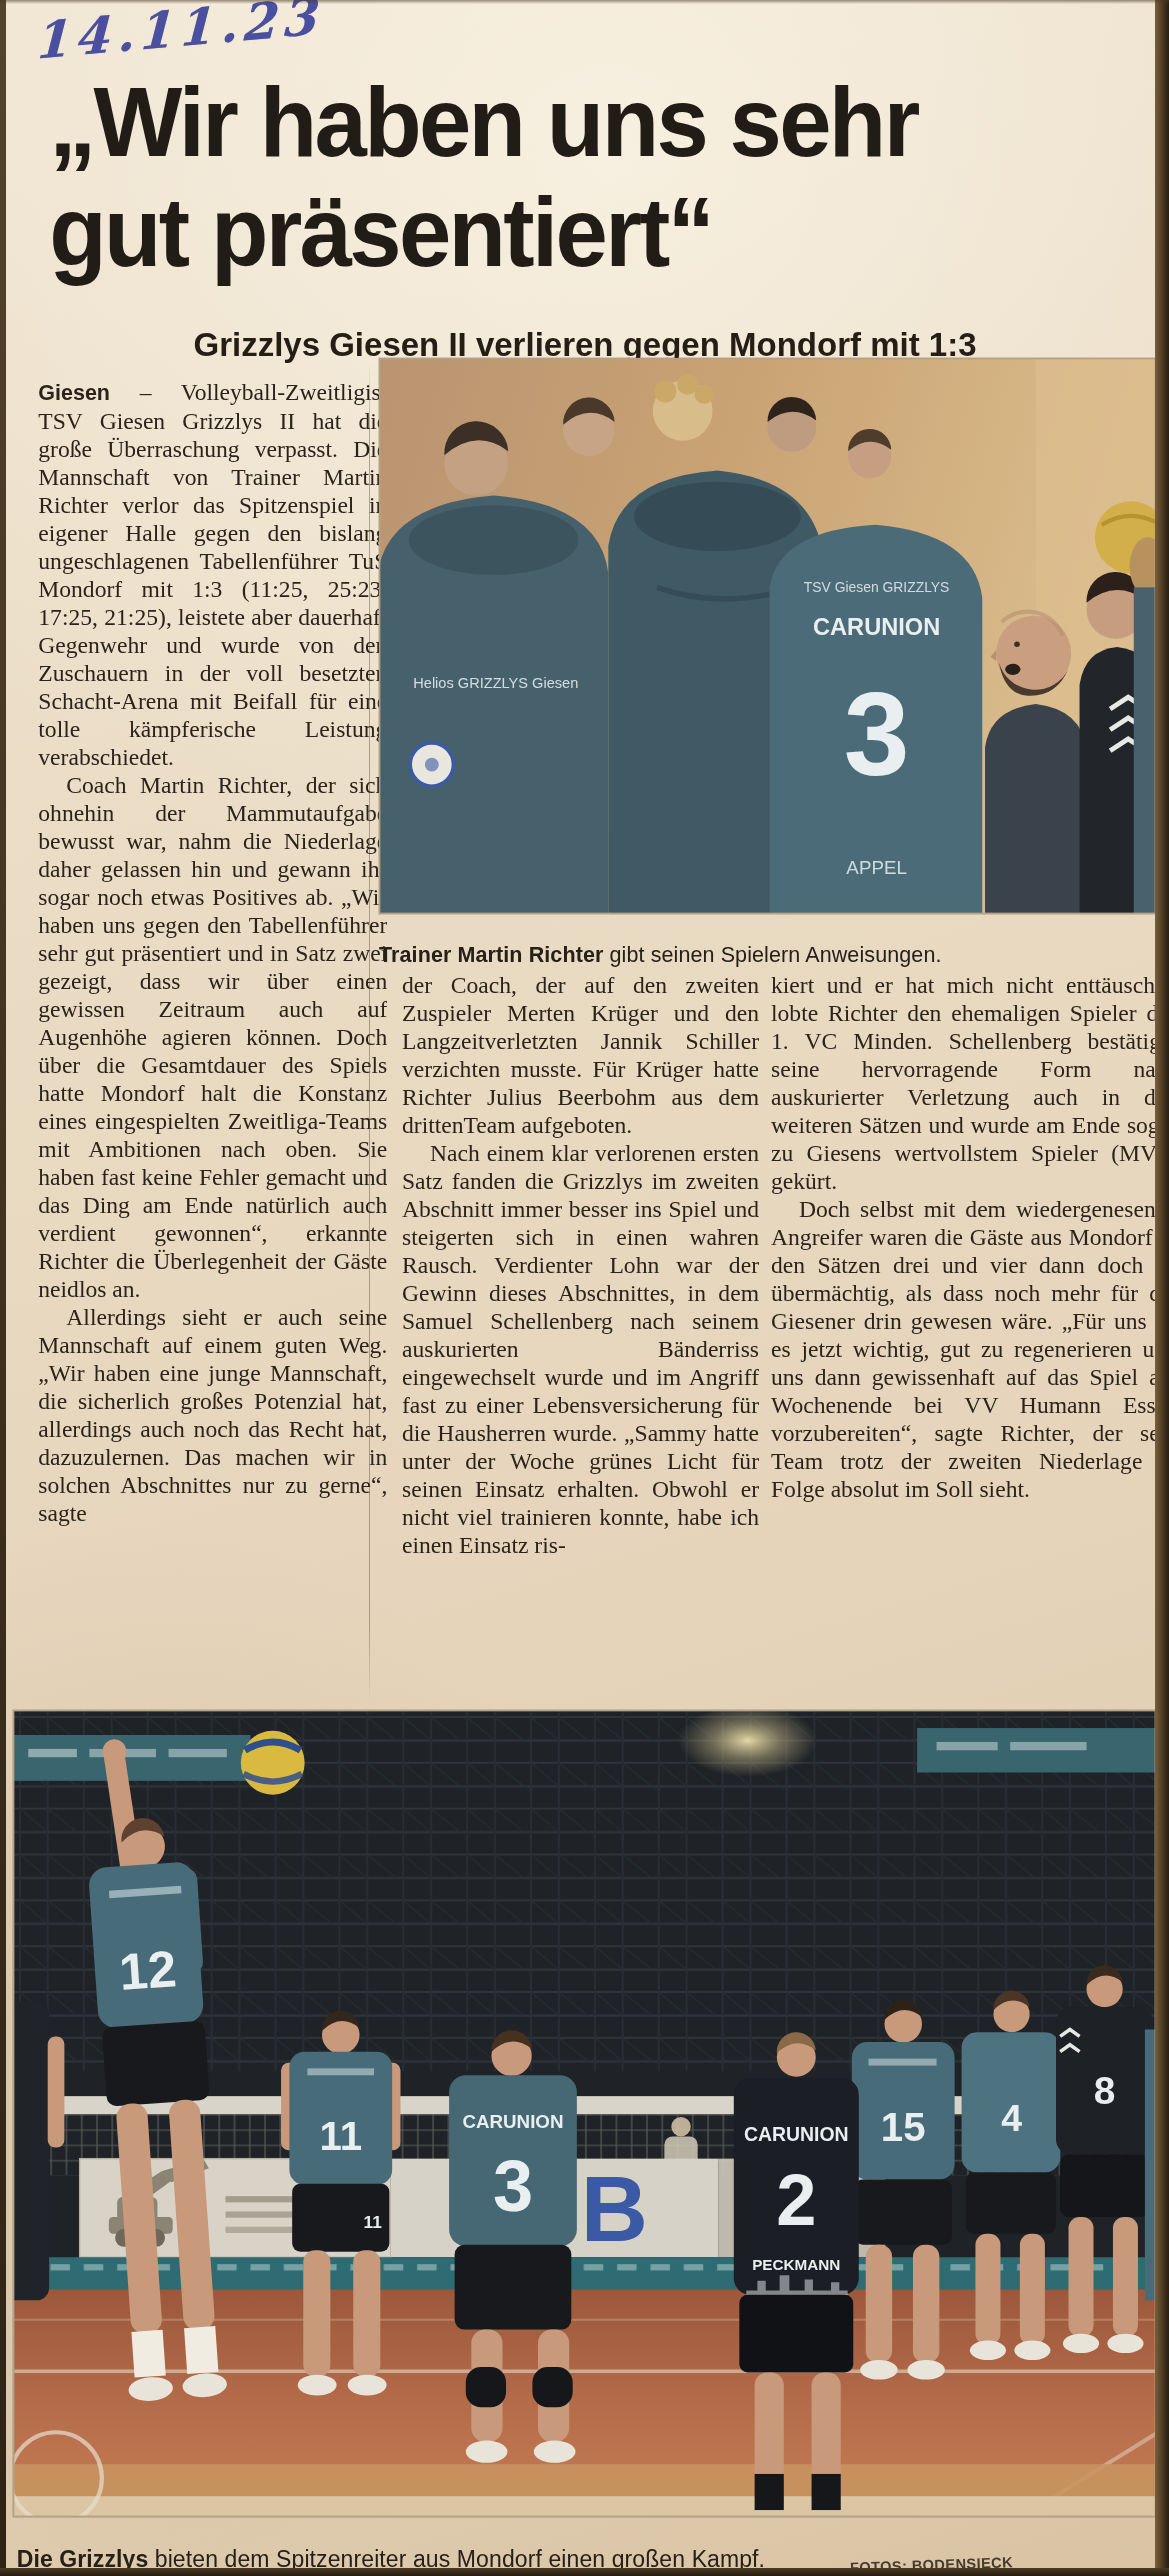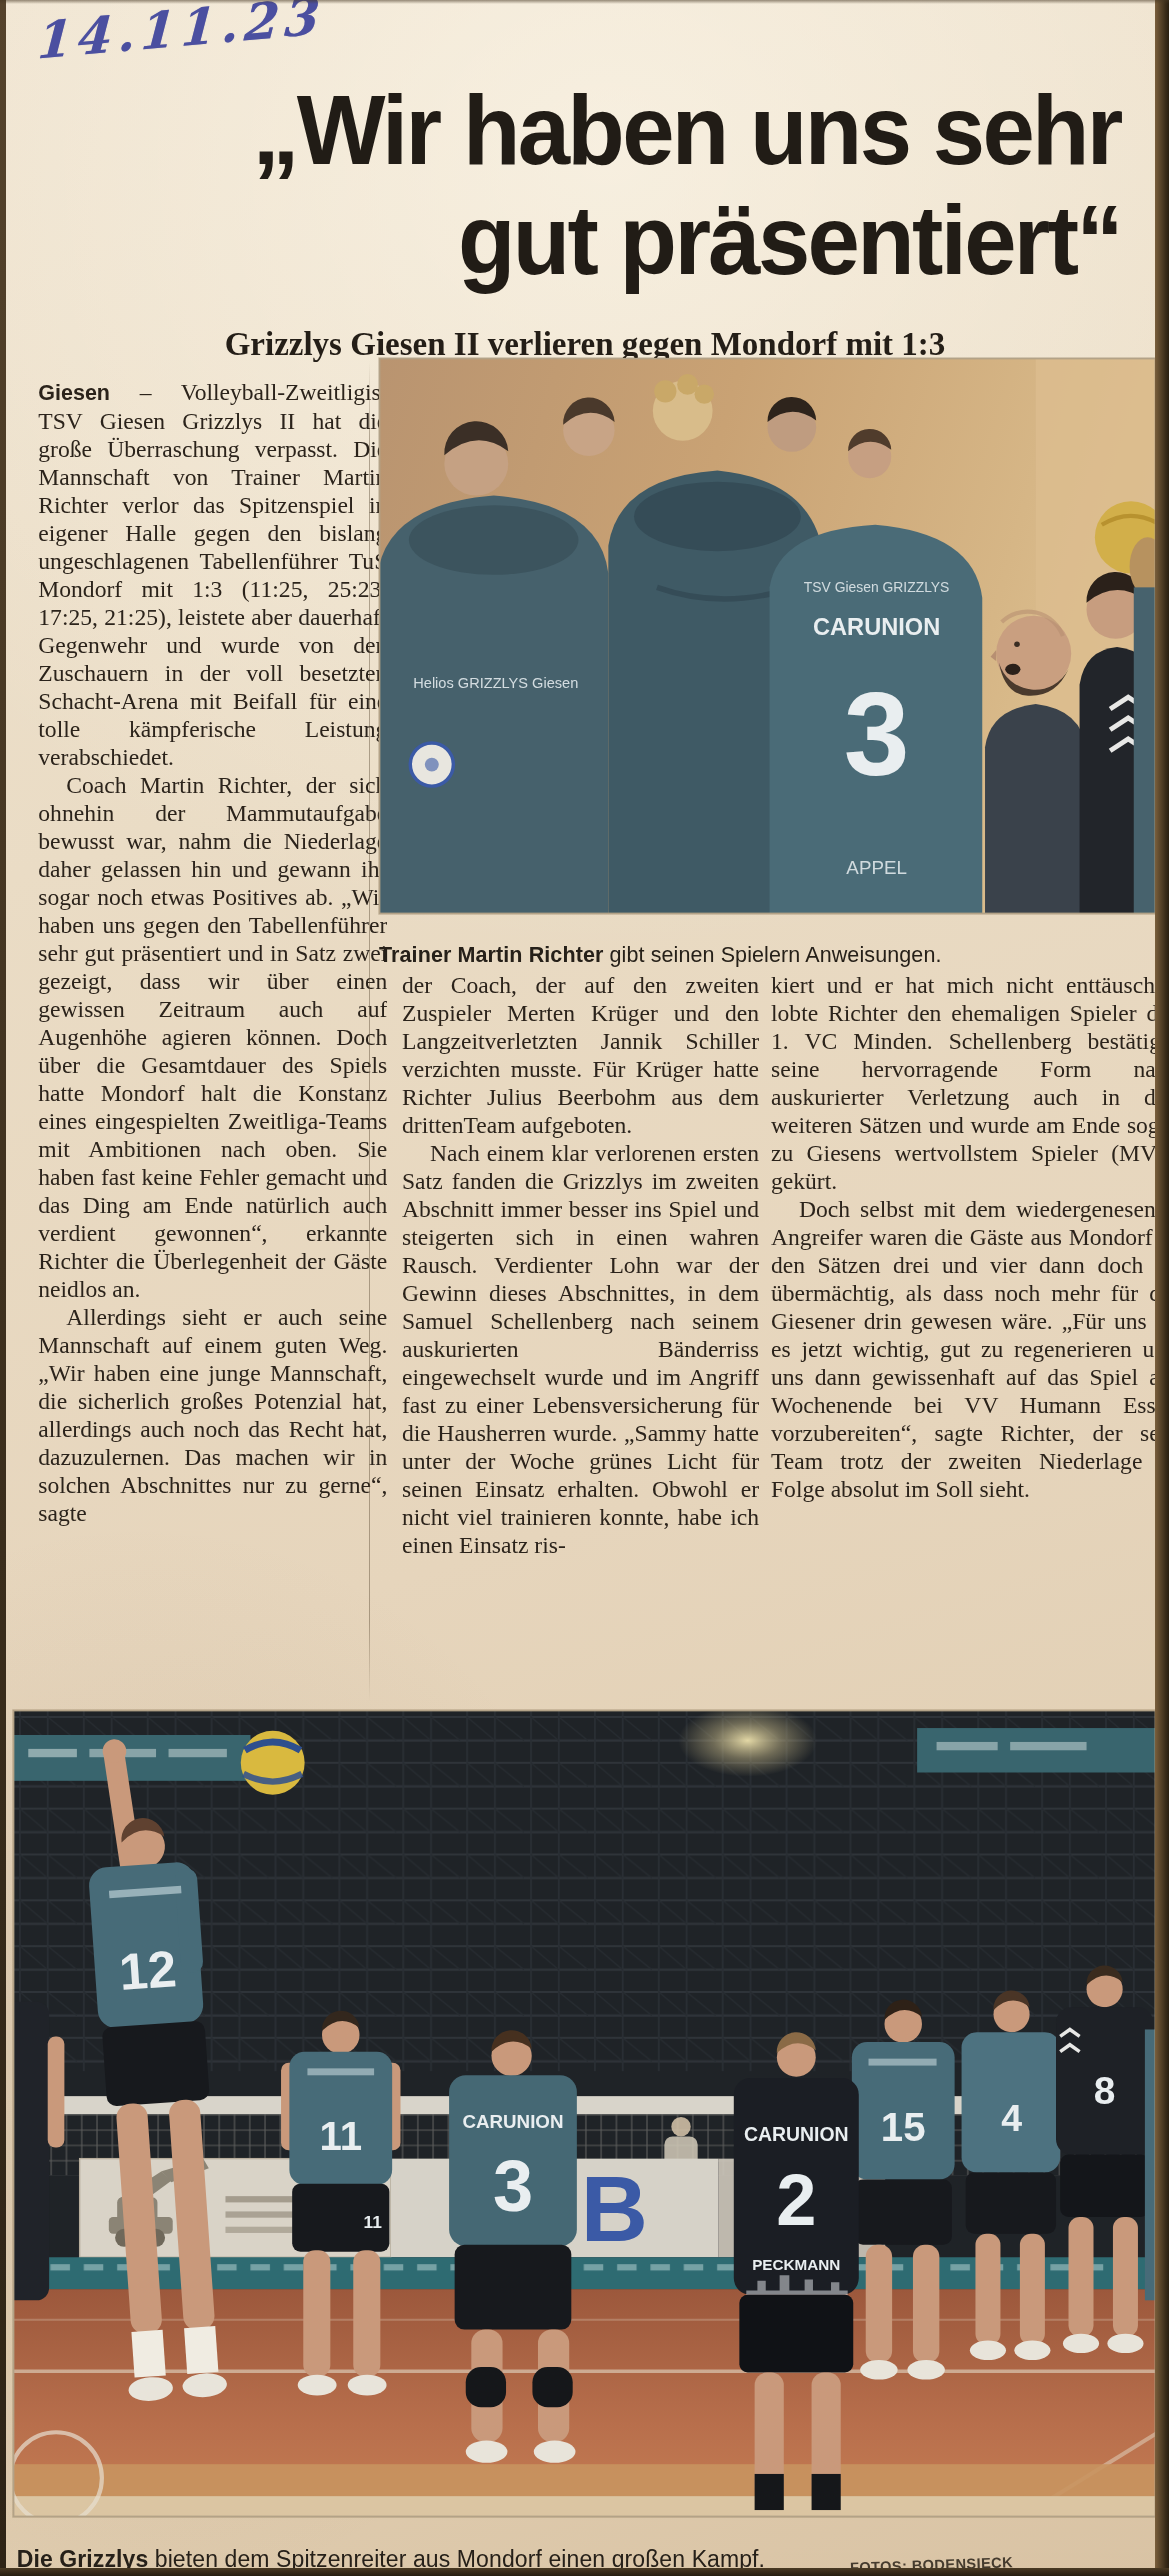--- a/index.html
+++ b/index.html
@@ -26,28 +26,28 @@
   .hand-date{
     position:absolute;left:40px;top:11px;width:250px;
     font-family:"DejaVu Serif",serif;font-style:italic;font-weight:700;
     font-size:50px;color:#4b4fa0;letter-spacing:5.6px;
     transform:rotate(-5deg) skewX(-9deg);transform-origin:left top;
     text-shadow:0 0 0.7px rgba(75,79,160,.55);
   }
 
   
   .headline{
-    position:absolute;left:21px;top:60px;width:1128px;text-align:right;
+    position:absolute;left:21px;top:52px;width:1128px;text-align:left;
     color:#211c16;font-weight:700;line-height:110px;
     font-family:"Liberation Sans",sans-serif;letter-spacing:-2.8px;
   }
   .headline-line{display:block;font-size:99px;transform:scaleX(.95);}
   .subheadline{
     position:absolute;left:21px;top:299px;width:1128px;text-align:center;
-    font-size:33px;font-weight:700;color:#241e17;letter-spacing:0;font-family:Liberation Serif, serif;
+    font-size:33px;font-weight:700;color:#241e17;letter-spacing:0;
   }
 
   
   .col{
     position:absolute;box-sizing:border-box;overflow:hidden;
     font-family:"Liberation Serif",serif;font-size:23.6px;line-height:28px;
     color:#2b231b;text-align:justify;margin-left:23px;
   }
   .col p{margin:0;}
   .col p.ind{text-indent:28px;}

